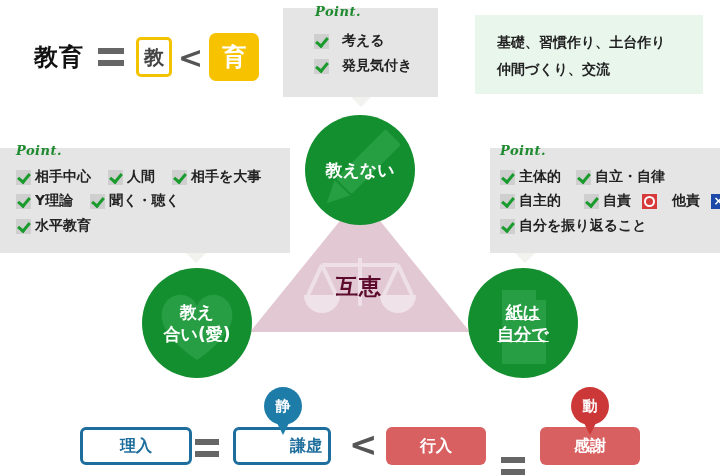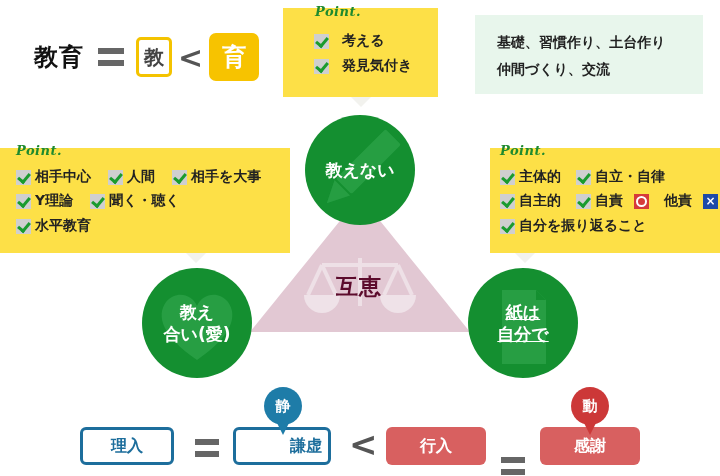--- a/index.html
+++ b/index.html
@@ -13,21 +13,21 @@
   .hdr-eq { width:26px; height:18px; margin:0 12px 0 14px; position:relative; }
   .hdr-eq::before, .hdr-eq::after { content:""; position:absolute; left:0; width:26px; height:6px; background:#666; }
   .hdr-eq::before { top:0; } .hdr-eq::after { bottom:0; }
   .hdr-box-outline { width:30px; height:34px; border:3px solid #f4c300; border-radius:5px; display:flex;
          align-items:center; justify-content:center; font-size:20px; font-weight:bold; color:#444; background:#fff; }
   .hdr-lt { font-size:30px; font-weight:bold; color:#555; margin:0 6px; }
   .hdr-box-fill { width:50px; height:48px; background:#f7c300; border-radius:7px; display:flex; align-items:center;
          justify-content:center; font-size:24px; font-weight:bold; color:#fff; }
 
   
-  .panel { background:#fde047; }
+  .panel { background:#e5e5e5; }
   .panel::after { content:""; position:absolute; bottom:-10px; width:0; height:0;
          border-left:10px solid transparent; border-right:10px solid transparent; border-top:10px solid #f2f2ee; }
   .point-logo { position:absolute; font-family:"DejaVu Serif","Liberation Serif",serif; font-style:italic; font-weight:bold;
          color:#1e8a2e; font-size:13px; letter-spacing:0.5px; }
   .cb-row { position:absolute; display:flex; align-items:center; font-size:14px; font-weight:bold; color:#222; white-space:nowrap;gap:9px; }
   .cb-item { display:flex; align-items:center; margin-right:8px; }
   .cb { width:15px; height:15px; background:#cfcfcf; position:relative; margin-right:4px; flex:none; }
   .cb::after { content:""; position:absolute; left:4px; top:1px; width:5px; height:9px;
          border-right:3px solid #1a9b2e; border-bottom:3px solid #1a9b2e; transform:rotate(40deg); }
   .mark-o { display:inline-flex; width:15px; height:15px; background:#d63a3a; align-items:center; justify-content:center; margin-left:2px; margin-right:6px;}
@@ -149,21 +149,21 @@
     <span class="cb-item" style="margin-right:6px;">
         <span class="cb" data-name="checkbox-checked-icon"></span>
         <span>主体的</span>
       </span>
     <span class="cb-item">
         <span class="cb" data-name="checkbox-checked-icon"></span>
         <span>自立・自律</span>
       </span>
   </div>
   <div class="cb-row" style="left:10px;top:44px;" data-name="checklist-row">
-    <span class="cb-item" style="margin-right:6px;">
+    <span class="cb-item" style="margin-right:14px;">
         <span class="cb" data-name="checkbox-checked-icon"></span>
         <span>自主的</span>
       </span>
     <span class="cb-item" style="margin-right:0;">
         <span class="cb" data-name="checkbox-checked-icon"></span>
         <span>自責</span>
       </span>
     <span class="mark-o" data-name="circle-mark-icon"></span>
     <span>他責</span>
     <span class="mark-x" data-name="cross-mark-icon">×</span>
@@ -195,21 +195,21 @@
 </div>
 
 <div class="abs circle" style="left:468px;top:268px;text-decoration:underline;" data-name="circle-paper-yourself">
   <svg class="deco" width="110" height="110" data-name="paper-icon">
     <path d="M34,22 L68,22 L78,32 L78,96 L34,96 Z" fill="#2aa146" opacity="0.85"></path>
     <path d="M68,22 L68,32 L78,32 Z" fill="#148f30"></path>
   </svg>
   <span class="txt"><span>紙は</span><br><span>自分で</span></span>
 </div>
 
-<div class="abs bbox bbox-blue" style="left:80px;top:427px;width:94px;" data-name="box-rinyu">理入</div>
+<div class="abs bbox bbox-blue" style="left:80px;top:427px;width:112px;" data-name="box-rinyu">理入</div>
 <div class="abs beq" style="left:195px;top:439px;" data-name="equals-sign"></div>
 <div class="abs bbox bbox-blue" style="left:233px;top:427px;width:98px;padding-left:48px;" data-name="box-humility">謙虚</div>
 <div class="abs pin pin-blue" style="left:264px;top:387px;" data-name="pin-quiet">
     <span>静</span>
   </div>
 <div class="abs blt" style="left:349px;top:424px;" data-name="less-than-sign">&lt;</div>
 <div class="abs bbox bbox-red" style="left:386px;top:427px;width:100px;" data-name="box-gyonyu">行入</div>
 <div class="abs beq" style="left:501px;top:439px;" data-name="equals-sign"></div>
 <div class="abs bbox bbox-red" style="left:540px;top:427px;width:100px;" data-name="box-gratitude">感謝</div>
 <div class="abs pin pin-red" style="left:571px;top:387px;" data-name="pin-active">

